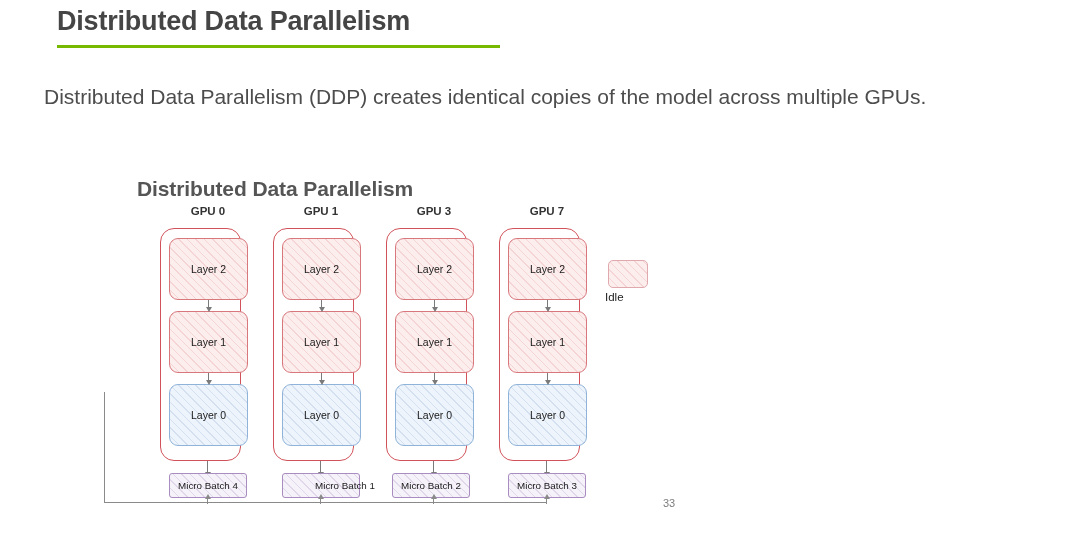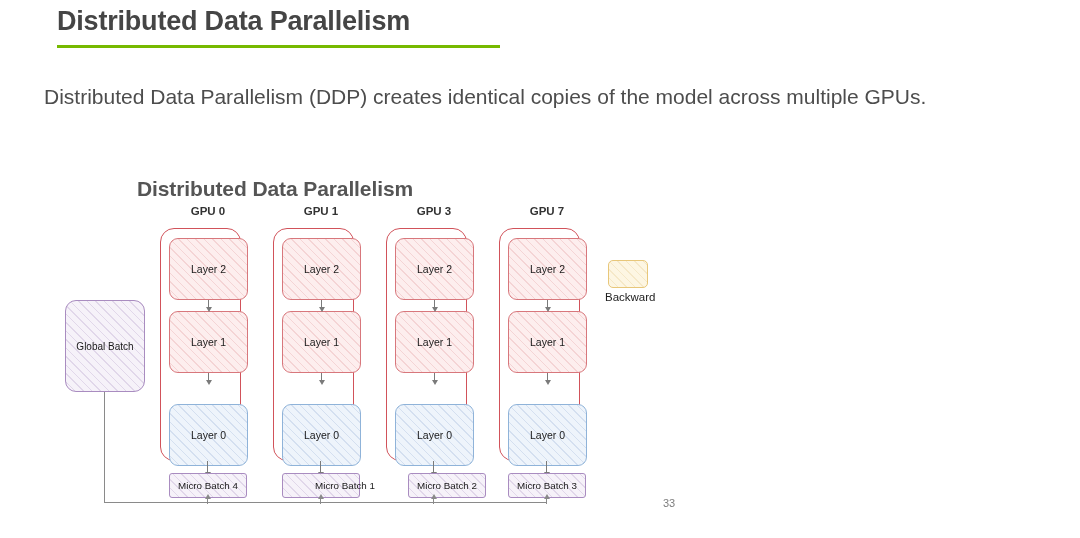--- a/index.html
+++ b/index.html
@@ -49,21 +49,20 @@
   
   .hatch-pink{
     background-color:#fdeeee;
     background-image:repeating-linear-gradient(45deg,
       rgba(214,120,124,0.22) 0 1px, rgba(0,0,0,0) 1px 6px);
   }
   .hatch-blue{
     background-color:#eef4fb;
     background-image:repeating-linear-gradient(45deg,
       rgba(120,150,200,0.22) 0 1px, rgba(0,0,0,0) 1px 6px);
-    margin-top:20px;
   }
   .hatch-purple{
     background-color:#f6f2f9;
     background-image:repeating-linear-gradient(45deg,
       rgba(150,120,180,0.22) 0 1px, rgba(0,0,0,0) 1px 6px);
   }
   .hatch-green{
     background-color:#f1f8f0;
     background-image:repeating-linear-gradient(45deg,
       rgba(120,170,120,0.20) 0 1px, rgba(0,0,0,0) 1px 6px);
@@ -162,23 +161,20 @@
 <body>
 
 <div class="slide-title">Distributed Data Parallelism</div>
 <div class="title-rule"></div>
 <div class="slide-subtitle">Distributed Data Parallelism (DDP) creates identical copies of the model across multiple GPUs.</div>
 
 <div class="diagram">
 
   <div class="diagram-title">Distributed Data Parallelism</div>
 
-  <div class="global-batch hatch-purple">
-    <span>Global Batch</span>
-  </div>
 
   <div class="feed-vert"></div>
   <div class="feed-horiz" id="feed-horiz" style="width: 442px;"></div>
 
   <div id="gpu-columns">
       <div class="gpu-label" style="left: 160px;">GPU 0</div>
       <div class="gpu-box" style="left: 160px;">
         <div class="layer l2 hatch-pink" style="border-color: rgb(216, 119, 124); background-color: rgb(253, 238, 238);">
           <span>Layer 2</span>
         </div>
@@ -225,21 +221,21 @@
         <div class="layer l1 hatch-pink" style="border-color: rgb(216, 119, 124); background-color: rgb(253, 238, 238);">
           <span>Layer 1</span>
         </div>
         <div class="layer l0 hatch-blue" style="border-color: rgb(143, 179, 217); background-color: rgb(238, 244, 251);">
           <span>Layer 0</span>
         </div>
         <div class="arrow a1"></div>
         <div class="arrow a2"></div>
       </div>
       <div class="arrow-out" style="left: 433px;"></div>
-      <div class="microbatch hatch-purple" style="left: 408px; text-align: right;">
+      <div class="microbatch hatch-purple" style="left: 392px; text-align: right;">
         <span>Micro Batch 2</span>
       </div>
       <div class="feed-up" style="left: 433px;"></div>
       <div class="feed-riser" style="left: 433px; top: 342px; height: 1px;"></div>
       <div class="gpu-label" style="left: 499px;">GPU 7</div>
       <div class="gpu-box" style="left: 499px;">
         <div class="layer l2 hatch-pink" style="border-color: rgb(216, 119, 124); background-color: rgb(253, 238, 238);">
           <span>Layer 2</span>
         </div>
         <div class="layer l1 hatch-pink" style="border-color: rgb(216, 119, 124); background-color: rgb(253, 238, 238);">
@@ -254,19 +250,19 @@
       <div class="arrow-out" style="left: 546px;"></div>
       <div class="microbatch hatch-purple" style="left: 508px;">
         <span>Micro Batch 3</span>
       </div>
       <div class="feed-up" style="left: 546px;"></div>
       <div class="feed-riser" style="left: 546px; top: 342px; height: 1px;"></div>
     </div>
 
   <div class="legend" id="legend">
       <div class="legend-item">
-        <div class="legend-swatch sw-backward hatch-yellow" style="border-color: rgb(232, 199, 122); background-color: rgb(253, 246, 227);"></div>
-        <div class="legend-label">Backward</div>
+        <div class="legend-swatch sw-idle hatch-pink" style="border-color: rgb(224, 169, 173); background-color: rgb(253, 238, 238);"></div>
+        <div class="legend-label">Idle</div>
       </div>
     </div>
 
   <div class="page-number">33</div>
 </div>
 
 </body></html>

